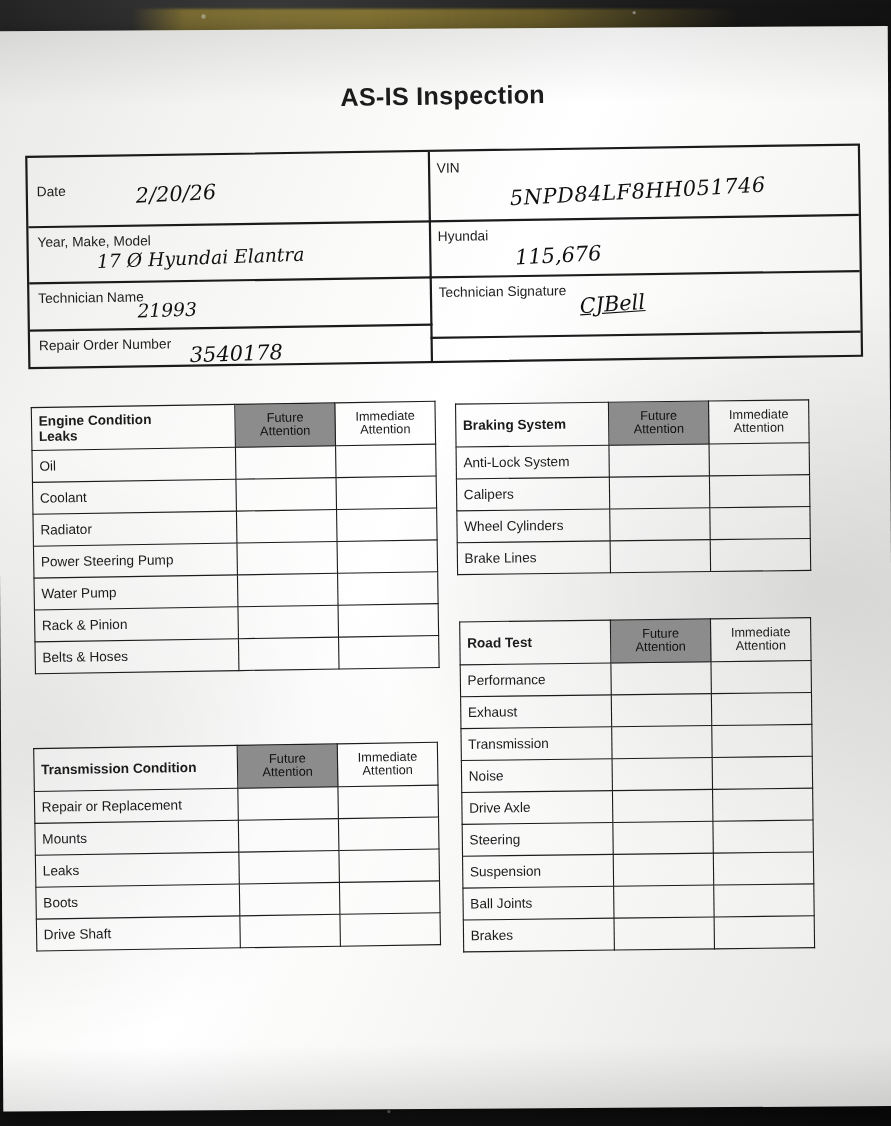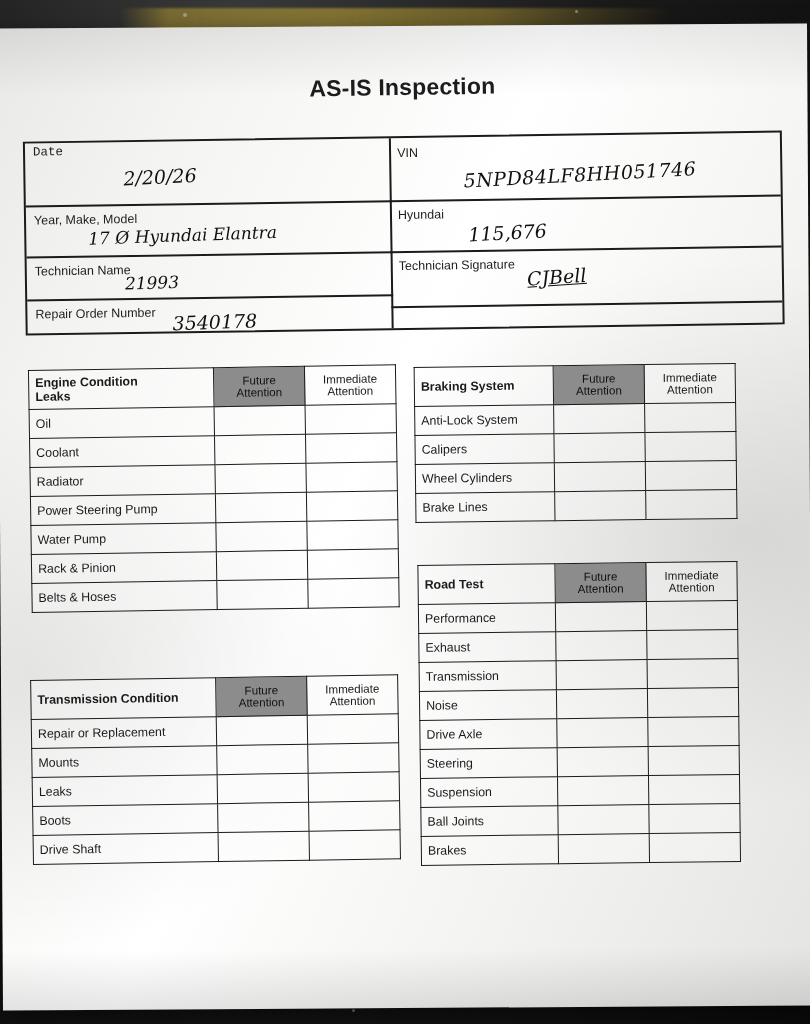--- a/index.html
+++ b/index.html
@@ -195,21 +195,21 @@
 
       <div id="header-box">
         <div class="vline"></div>
         <div class="hline hl-left" style="top:62px;"></div>
         <div class="hline hl-left" style="top:113px;"></div>
         <div class="hline hl-left" style="top:156px;"></div>
         <div class="hline hl-right" style="top:62px;"></div>
         <div class="hline hl-right" style="top:113px;"></div>
         <div class="hline hl-right" style="top:168px;"></div>
 
-        <div class="cell-label" style="left:8px;  top:2px;font-family:Liberation Mono, monospace;">Date</div>
+        <div class="cell-label" style="left:8px;  top:24px;">Date</div>
         <div class="cell-label" style="left:8px;  top:70px;">Year, Make, Model</div>
         <div class="cell-label" style="left:8px;  top:121px;">Technician Name</div>
         <div class="cell-label" style="left:8px;  top:164px;">Repair Order Number</div>
 
         <div class="cell-label" style="left:372px;top:8px;">VIN</div>
         <div class="cell-label" style="left:372px;top:70px;">Hyundai</div>
         <div class="cell-label" style="left:372px;top:121px;">Technician Signature</div>
 
         <div class="hand big" style="left:98px;  top:24px;  transform:rotate(-2deg);">2/20/26</div>
         <div class="hand mid" style="left:62px;  top:84px;  transform:rotate(-1.2deg);">17 Ø Hyundai Elantra</div>

